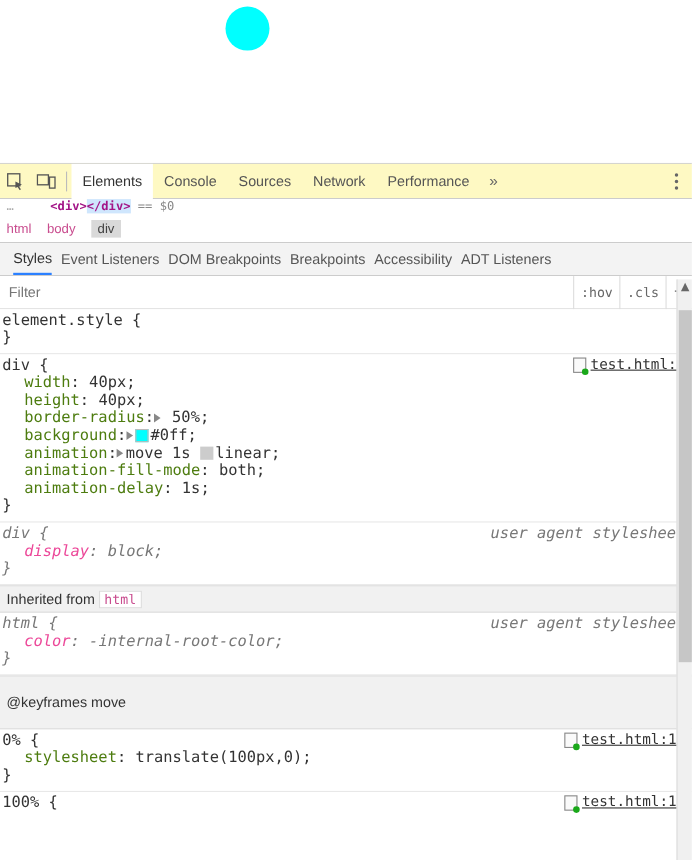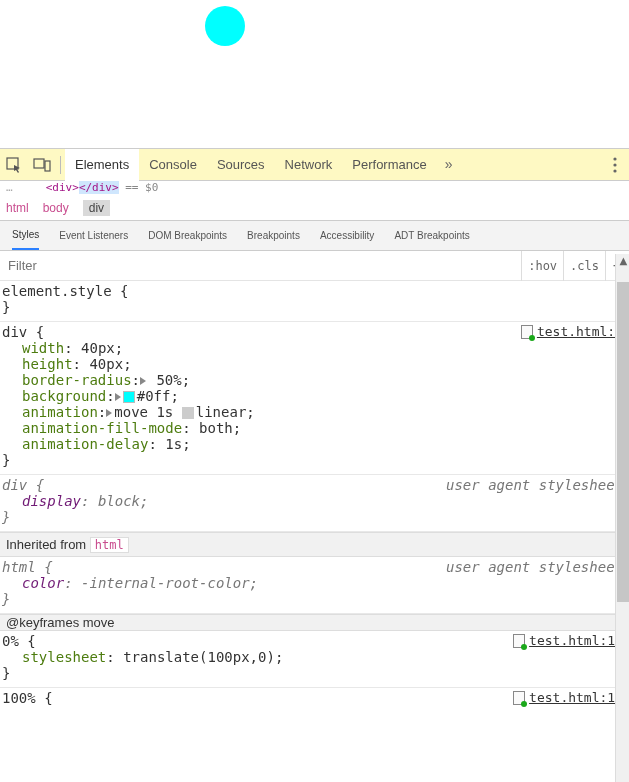--- a/index.html
+++ b/index.html
@@ -7,53 +7,53 @@
   .page-area { width: 100%; height: 148px; background: #fff; position: relative; }
   .circle { position: absolute; width: 40px; height: 40px; border-radius: 50%; background: #0ff; top: 6px; left: 205px; }
   .devtools { width: 100%; border-top: 1px solid #ccc; }
   .toolbar { display: flex; align-items: center; height: 32px; border-bottom: 1px solid #ccc; background: #fef9c3; }
   .toolbar .tb-icon { width: 28px; height: 28px; display: flex; align-items: center; justify-content: center; color: #555; }
   .toolbar .divider { width: 1px; height: 18px; background: #bbb; margin: 0 4px; }
   .toolbar .tab { padding: 0 10px; height: 32px; line-height: 32px; color: #555; cursor: default; }
   .toolbar .tab.active { color: #333; background: #fff; }
   .toolbar .spacer { flex: 1; }
   .dom-line { height: 14px; padding-left: 6px; font-family: Menlo, Consolas, monospace; font-size: 11px; color: #aaa; white-space: nowrap; overflow: hidden; background: #fff; }
-  .dom-line .tag { color: #a31587; }
+  .dom-line .tag { color: #a31587; font-weight: bold; }
   .dom-line .sel { background: #cfe6fd; }
   .dom-line .rest { color: #888; }
   .crumbs { height: 26px; display: flex; align-items: center; padding: 0 6px; gap: 14px; font-size: 12px; background: #fff; border-bottom: 1px solid #ccc; }
   .crumbs span { color: #c94d8f; }
   .crumbs span.selected { background: #d9d9d9; color: #444; padding: 1px 6px; }
-  .subtabs { height: 30px; display: flex; align-items: flex-end; gap: 20px; padding: 0 12px; background: #f3f3f3; border-bottom: 1px solid #ccc; font-size: 10px; }
+  .subtabs { height: 30px; display: flex; align-items: flex-end; gap: 8px; padding: 0 12px; background: #f3f3f3; border-bottom: 1px solid #ccc; font-size: 13px; }
   .subtabs .stab { color: #555; height: 30px; display: flex; align-items: center; }
   .subtabs .stab.active { color: #333; border-bottom: 2px solid #2b80ff; }
   .filter-row { height: 30px; display: flex; align-items: center; border-bottom: 1px solid #e4e4e4; background: #fff; }
   .filter-row input { flex: 1; border: 0; outline: 0; height: 28px; padding: 0 8px; font-size: 13px; color: #a16207; }
   .filter-row .fr-btn { font-family: Menlo, Consolas, monospace; font-size: 12px; color: #666; padding: 0 6px; border-left: 1px solid #ddd; height: 30px; display: flex; align-items: center; }
   .filter-row .plus { width: 24px; text-align: center; font-size: 16px; color: #666; border-left: 1px solid #ddd; height: 30px; line-height: 30px; }
   .styles { font-family: Menlo, Consolas, monospace; font-size: 14px; color: #333; position: relative; }
   .block { padding: 2px 0 6px 0; border-bottom: 1px solid #e8e8e8; position: relative; }
   .block .selector { padding-left: 2px; }
   .block .brace { padding-left: 2px; }
   .block .prop { padding-left: 22px; }
   .pname { color: #4d7c0f; }
   .pvalue { color: #333; }
   .italic { font-style: italic; color: #777; }
-  .italic .pname { color: #701a75; font-style: italic; }
+  .italic .pname { color: #ec4899; font-style: italic; }
   .italic .pvalue { color: #777; font-style: italic; }
   .src { position: absolute; right: 6px; top: 2px; font-size: 13px; color: #333; text-decoration: underline; display: flex; align-items: center; gap: 4px; }
   .src-icon { width: 12px; height: 14px; background: #fafafa; border: 1px solid #888; position: relative; }
   .src-icon::after { content: ""; position: absolute; width: 6px; height: 6px; background: #1aa81a; border-radius: 50%; bottom: -3px; right: -3px; }
   .uas { position: absolute; right: 6px; top: 2px; font-style: italic; color: #777; font-size: 14px; }
   .swatch { display: inline-block; width: 12px; height: 12px; background: #0ff; border: 1px solid #bbb; vertical-align: middle; margin-right: 2px; }
   .tri { display: inline-block; width: 0; height: 0; border-top: 4px solid transparent; border-bottom: 4px solid transparent; border-left: 6px solid #888; vertical-align: middle; margin-right: 2px; }
   .curve-icon { display: inline-block; width: 12px; height: 12px; background: #ccc; vertical-align: middle; margin-right: 2px; position: relative; }
   .inherit-row { background: #f1f1f1; border-top: 1px solid #ddd; border-bottom: 1px solid #ddd; padding: 4px 6px; font-family: "Segoe UI", Arial, sans-serif; font-size: 13px; }
   .inherit-row .kw { background: #fff; border: 1px solid #ddd; color: #c94d8f; padding: 0 4px; font-family: Menlo, Consolas, monospace; font-size: 12px; }
-  .kf-row { background: #f1f1f1; border-top: 1px solid #ddd; border-bottom: 1px solid #ddd; padding: 0 6px; font-family: "Segoe UI", Arial, sans-serif; font-size: 13px; }
+  .kf-row { background: #f1f1f1; border-top: 1px solid #ddd; border-bottom: 1px solid #ddd; padding: 16px 6px; font-family: "Segoe UI", Arial, sans-serif; font-size: 13px; }
   .scrollbar { position: absolute; right: 0; top: 254px; width: 14px; bottom: 0; background: #f0f0f0; border-left: 1px solid #dcdcdc; }
   .thumb { position: absolute; width: 12px; left: 1px; top: 28px; height: 320px; background: #c6c6c6; }
   .arrow-up { position: absolute; top: 0; left: 0; width: 14px; height: 14px; display:flex; align-items:center; justify-content:center; }
   .chev { display:inline-block; font-size:14px; color:#666; line-height:1; }
   .more { width: 24px; text-align: center; color: #555; }
   svg { display:block; }
 </style>
 </head>
 <body>
 
@@ -102,21 +102,21 @@
     <span>body</span>
     <span class="selected">div</span>
   </div>
 
   <div class="subtabs">
     <div class="stab active">Styles</div>
     <div class="stab">Event Listeners</div>
     <div class="stab">DOM Breakpoints</div>
     <div class="stab">Breakpoints</div>
     <div class="stab">Accessibility</div>
-    <div class="stab">ADT Breakpoints</div>
+    <div class="stab">ADT Listeners</div>
   </div>
 
   <div class="filter-row">
     <input type="text" placeholder="Filter" style="">
     <div class="fr-btn">:hov</div>
     <div class="fr-btn">.cls</div>
     <div class="plus">+</div>
   </div>
 
   <div class="styles">

